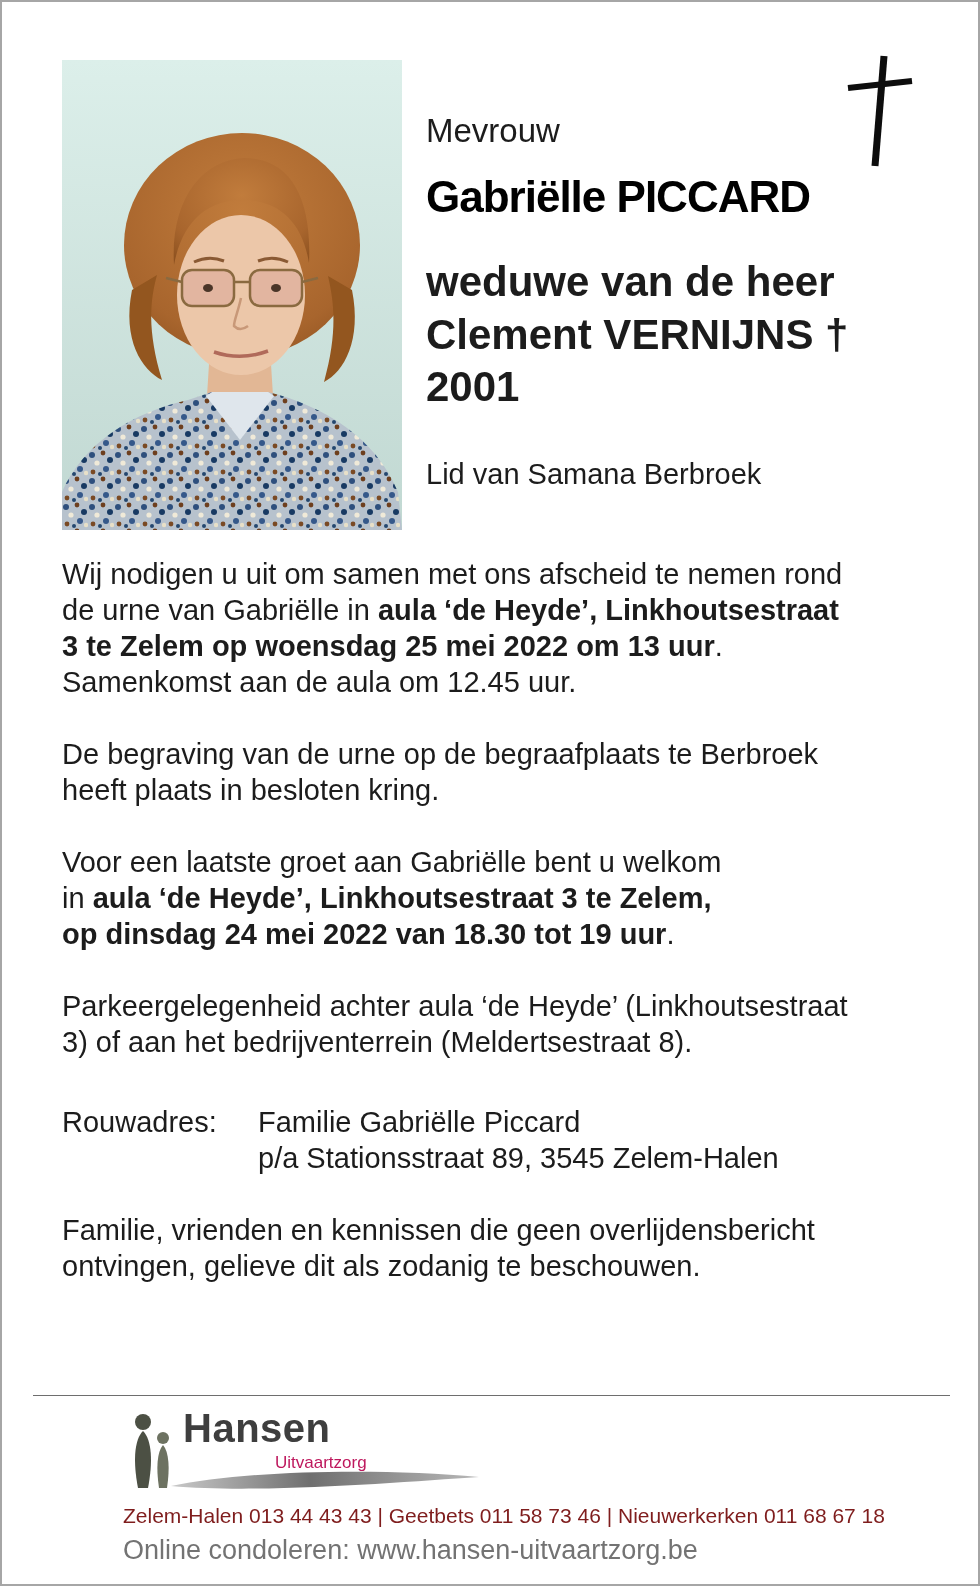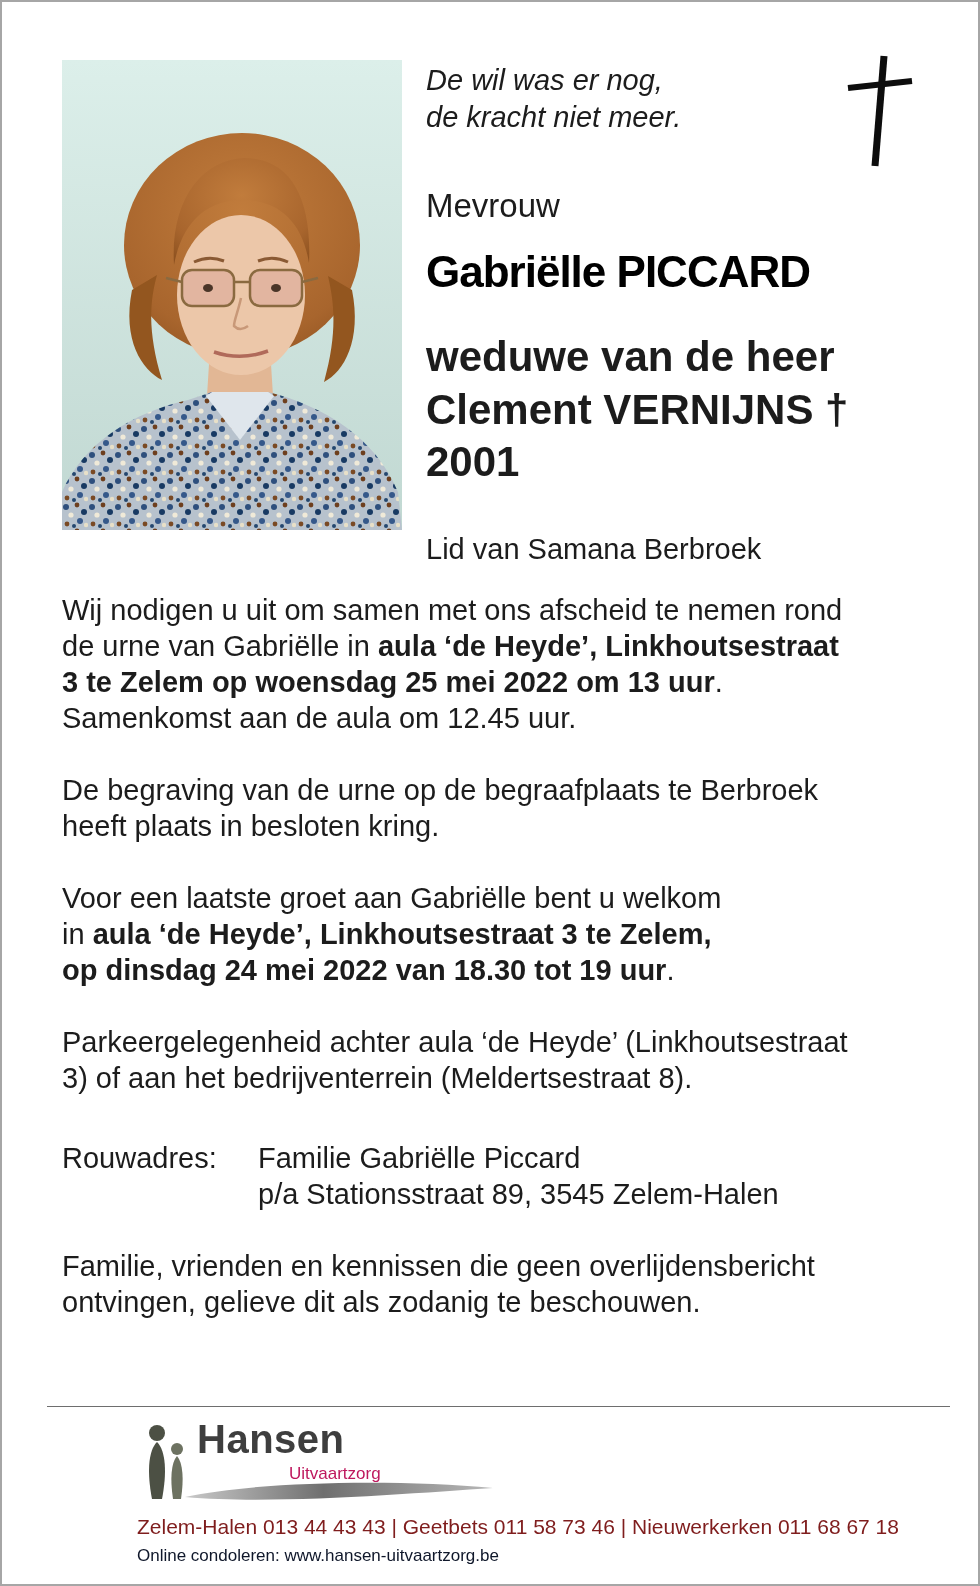--- a/index.html
+++ b/index.html
@@ -26,32 +26,32 @@
   .cross svg { display:block; width:84px; height:118px; }
 
   .body { padding:26px 58px 0 60px; font-size:29px; line-height:36px; }
   .para { white-space:pre-line; margin-bottom:36px; }
   .para.pre-address { margin-bottom:44px; }
   .b { font-weight:bold; }
   .rouwadres { display:flex; margin-bottom:36px; }
   .rouwadres .label { flex:0 0 196px; }
   .rouwadres .value { white-space:pre-line; }
 
-  .footer { position:absolute; left:17px; right:0; bottom:0; }
+  .footer { position:absolute; left:3px; right:0; bottom:0; }
   .divider { border-top:1.5px solid #6e6e6e; margin:0 28px; }
   .footer-inner { padding:10px 30px 18px 118px; }
 
   .logo { position:relative; width:420px; height:94px; }
   .logo-figures { position:absolute; left:0; top:4px; }
   .logo-name { position:absolute; left:60px; top:0; font-size:40px; font-weight:600; letter-spacing:0.5px; color:var(--logo-text, #3e3e3e); }
   .logo-sub { position:absolute; left:152px; top:47px; font-size:17px; color:#be185d; z-index:2; }
   .logo-swoosh { position:absolute; left:44px; top:60px; z-index:1; }
 
   .contacts { font-size:21px; margin-top:4px; color:#7f1d1d; }
-  .condolence { font-size:17px; margin-top:7px; color:#0f172a; }
+  .condolence { font-size:27px; margin-top:7px; color:#737373; }
 </style>
 </head>
 <body>
 
 <div class="page">
 
   <div class="top">
 
     <div class="photo-wrap">
       <svg viewBox="0 0 340 470" aria-hidden="true">
@@ -105,22 +105,20 @@
 
         <path d="M152,292 Q179,301 206,291" stroke="#b06a5a" stroke-width="3.5" fill="none"></path>
 
         <path d="M0,470 L0,432 C22,382 72,352 126,340 L150,332 L206,332 C262,346 314,378 336,432 L340,470 Z" fill="url(#blouse)"></path>
 
         <path d="M144,336 L178,380 L212,336 L206,332 L150,332 Z" fill="#dfe6ec"></path>
       </svg>
     </div>
 
     <div class="right-col">
-      <div class="quote">De wil was er nog,
-de kracht niet meer.</div>
       <div class="salutation">Mevrouw</div>
       <div class="name">Gabriëlle PICCARD</div>
       <div class="widow">weduwe van de heer
 Clement VERNIJNS † 2001</div>
       <div class="membership">Lid van Samana Berbroek</div>
     </div>
 
     <div class="cross">
       <svg viewBox="0 0 84 118" aria-hidden="true">
         <path d="M46,4 L37,114" stroke="#0d0d0d" stroke-width="7"></path>

